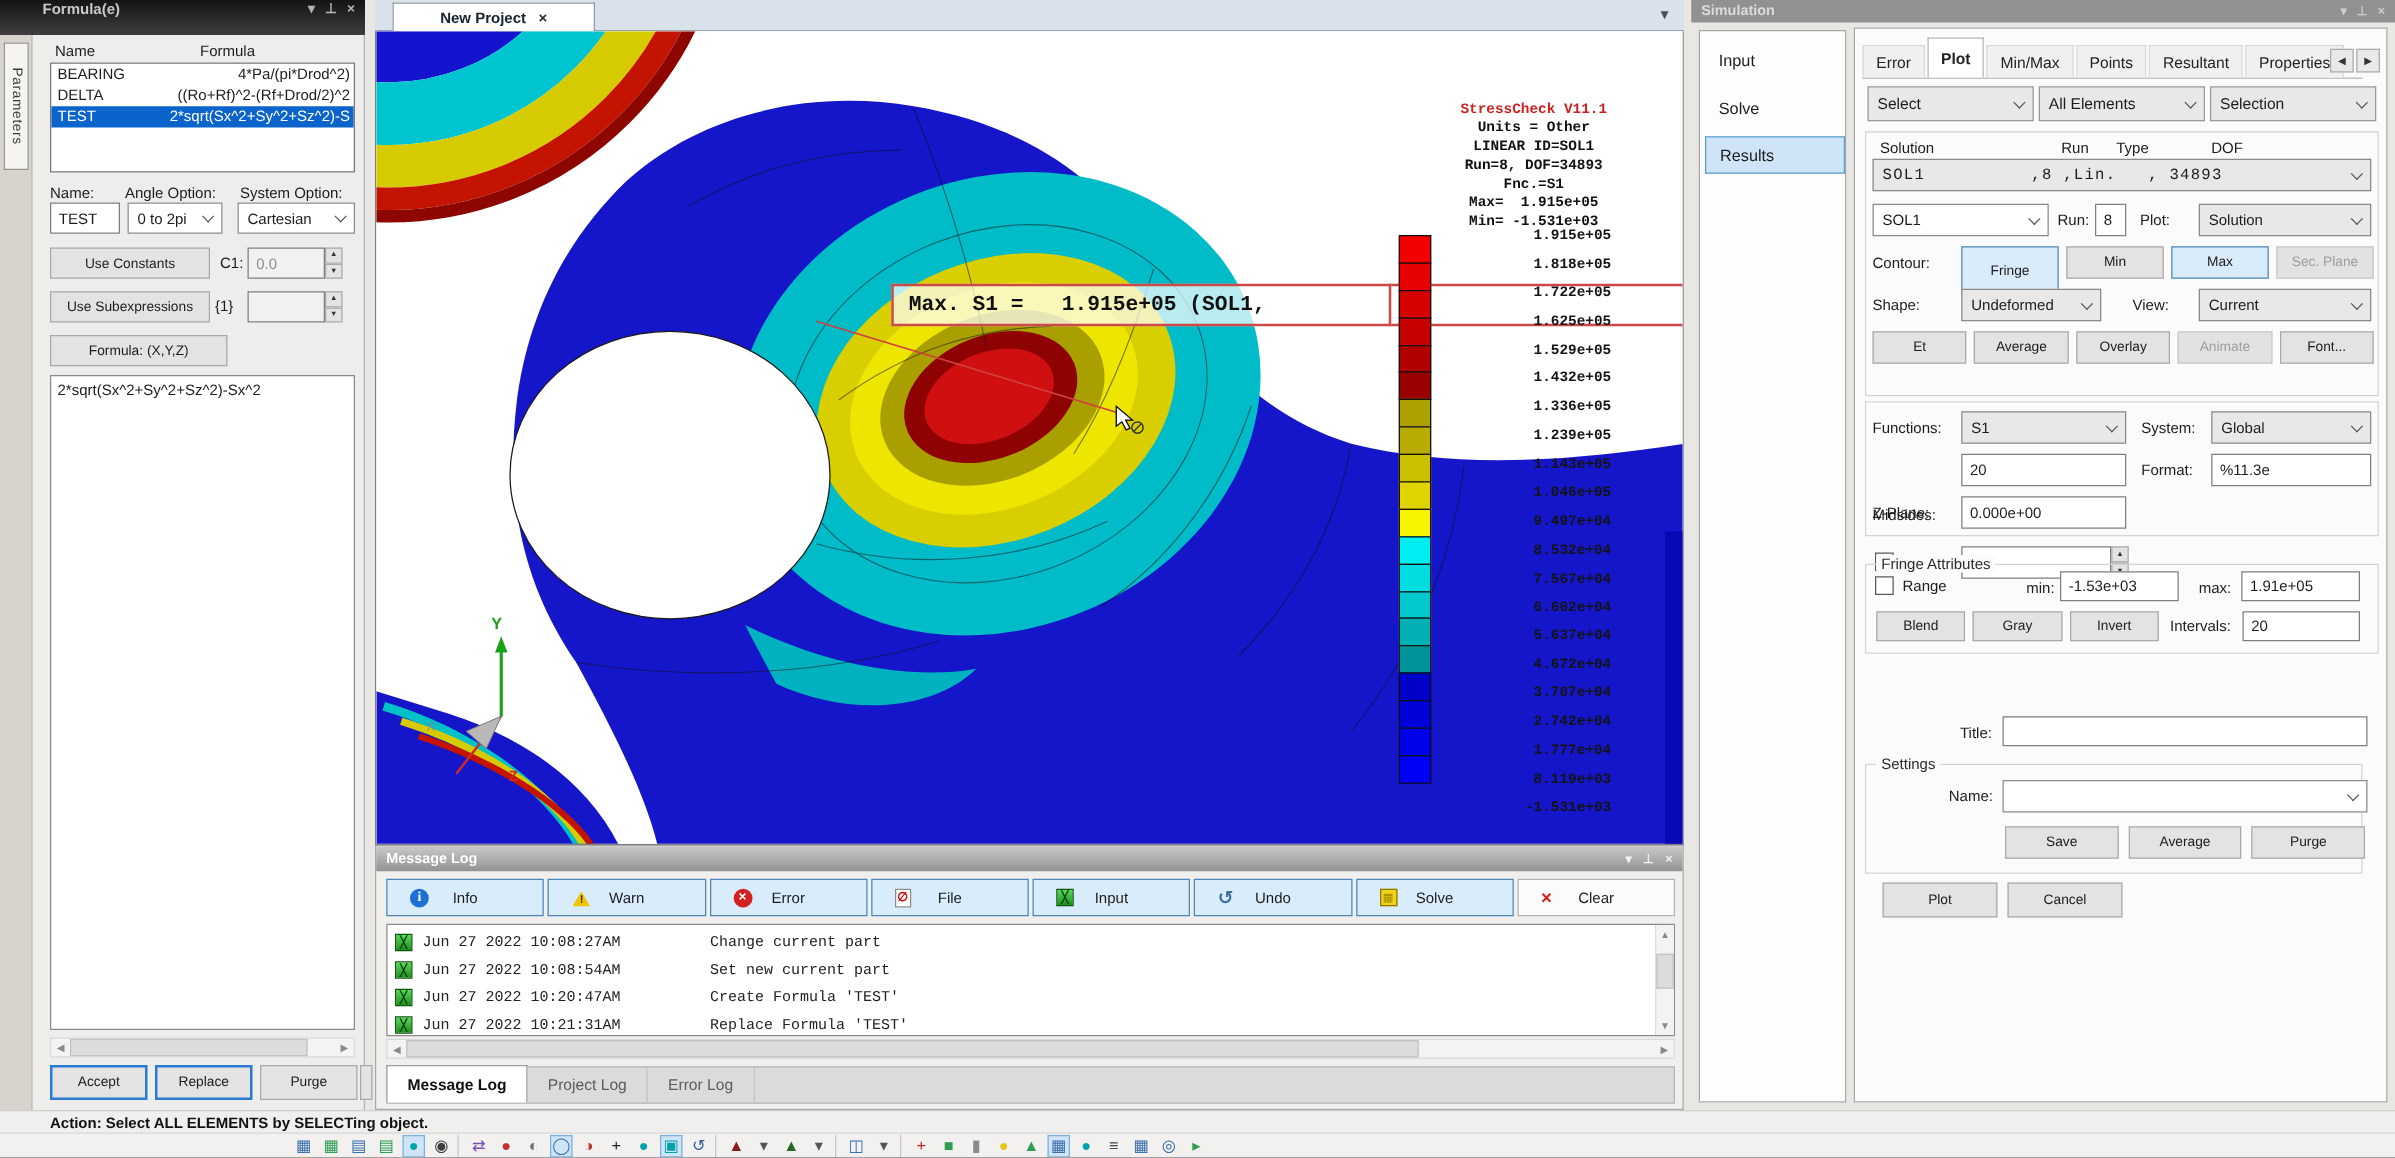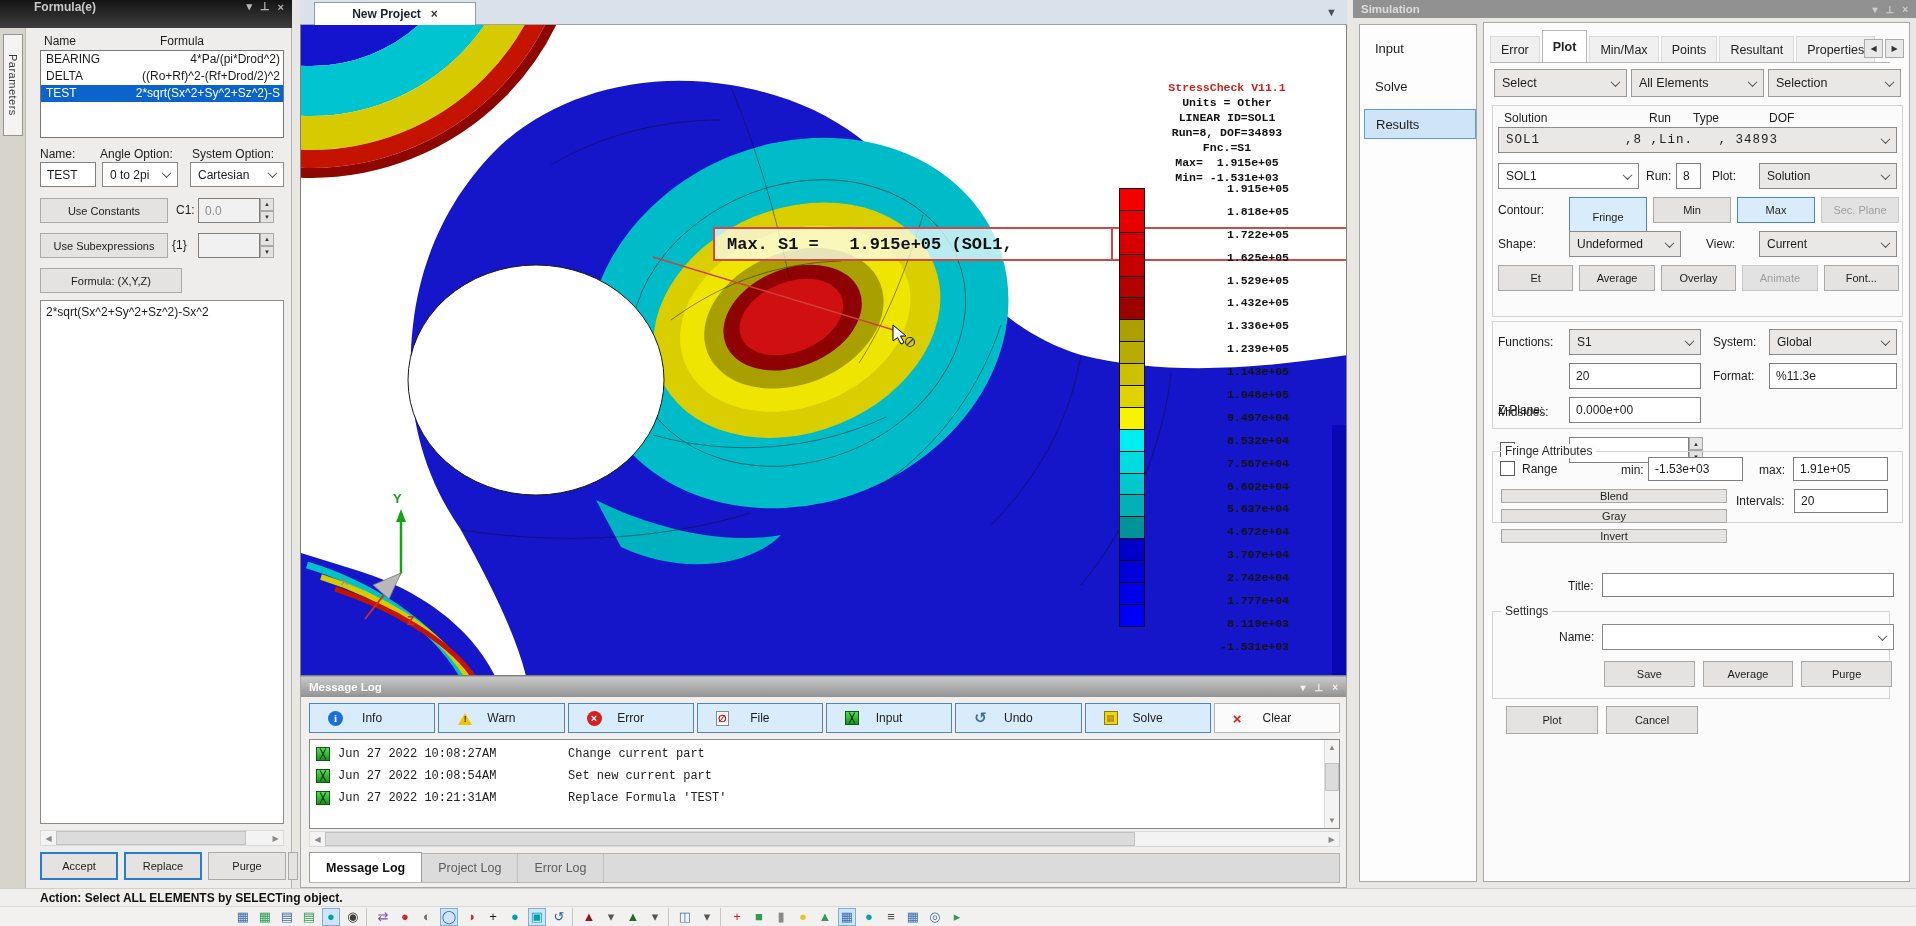--- a/index.html
+++ b/index.html
@@ -457,20 +457,25 @@
             <span class="ts">Jun 27 2022 10:08:27AM</span>
             <span>Change current part</span>
           </div>
 
           <div class="log-row">
             <span class="cube-icon"></span>
             <span class="ts">Jun 27 2022 10:08:54AM</span>
             <span>Set new current part</span>
           </div>
 
+          <div class="log-row">
+            <span class="cube-icon"></span>
+            <span class="ts">Jun 27 2022 10:20:47AM</span>
+            <span>Create Formula 'TEST'</span>
+          </div>
 
           <div class="log-row">
             <span class="cube-icon"></span>
             <span class="ts">Jun 27 2022 10:21:31AM</span>
             <span>Replace Formula 'TEST'</span>
           </div>
         </div>
       <div class="vscroll">
         <span class="sb-arrow">▲</span>
         <span class="sb-thumb" style="margin-top:8px;"></span>
@@ -691,21 +696,21 @@
     <div class="checkbox" style="left:16px;top:438px;"></div>
     <span class="lbl" style="left:38px;top:439px;">Range</span>
     <span class="lbl" style="left:137px;top:440px;">min:</span>
     <div class="field" style="left:164px;top:434px;width:95px;height:24px;">
       <span>-1.53e+03</span>
     </div>
     <span class="lbl" style="left:275px;top:440px;">max:</span>
     <div class="field" style="left:309px;top:434px;width:95px;height:24px;">
       <span>1.91e+05</span>
     </div>
-    <div class="abs" style="left:17px;top:466px;width:226px;height:24px;display:flex;gap:6px;flex-direction:column;">
+    <div class="abs" style="left:17px;top:466px;width:226px;height:24px;display:flex;gap:6px;">
 
         <div class="btn" style="position:relative;flex:1;height:24px;">
           <span>Blend</span>
         </div>
 
         <div class="btn" style="position:relative;flex:1;height:24px;">
           <span>Gray</span>
         </div>
 
         <div class="btn" style="position:relative;flex:1;height:24px;">

